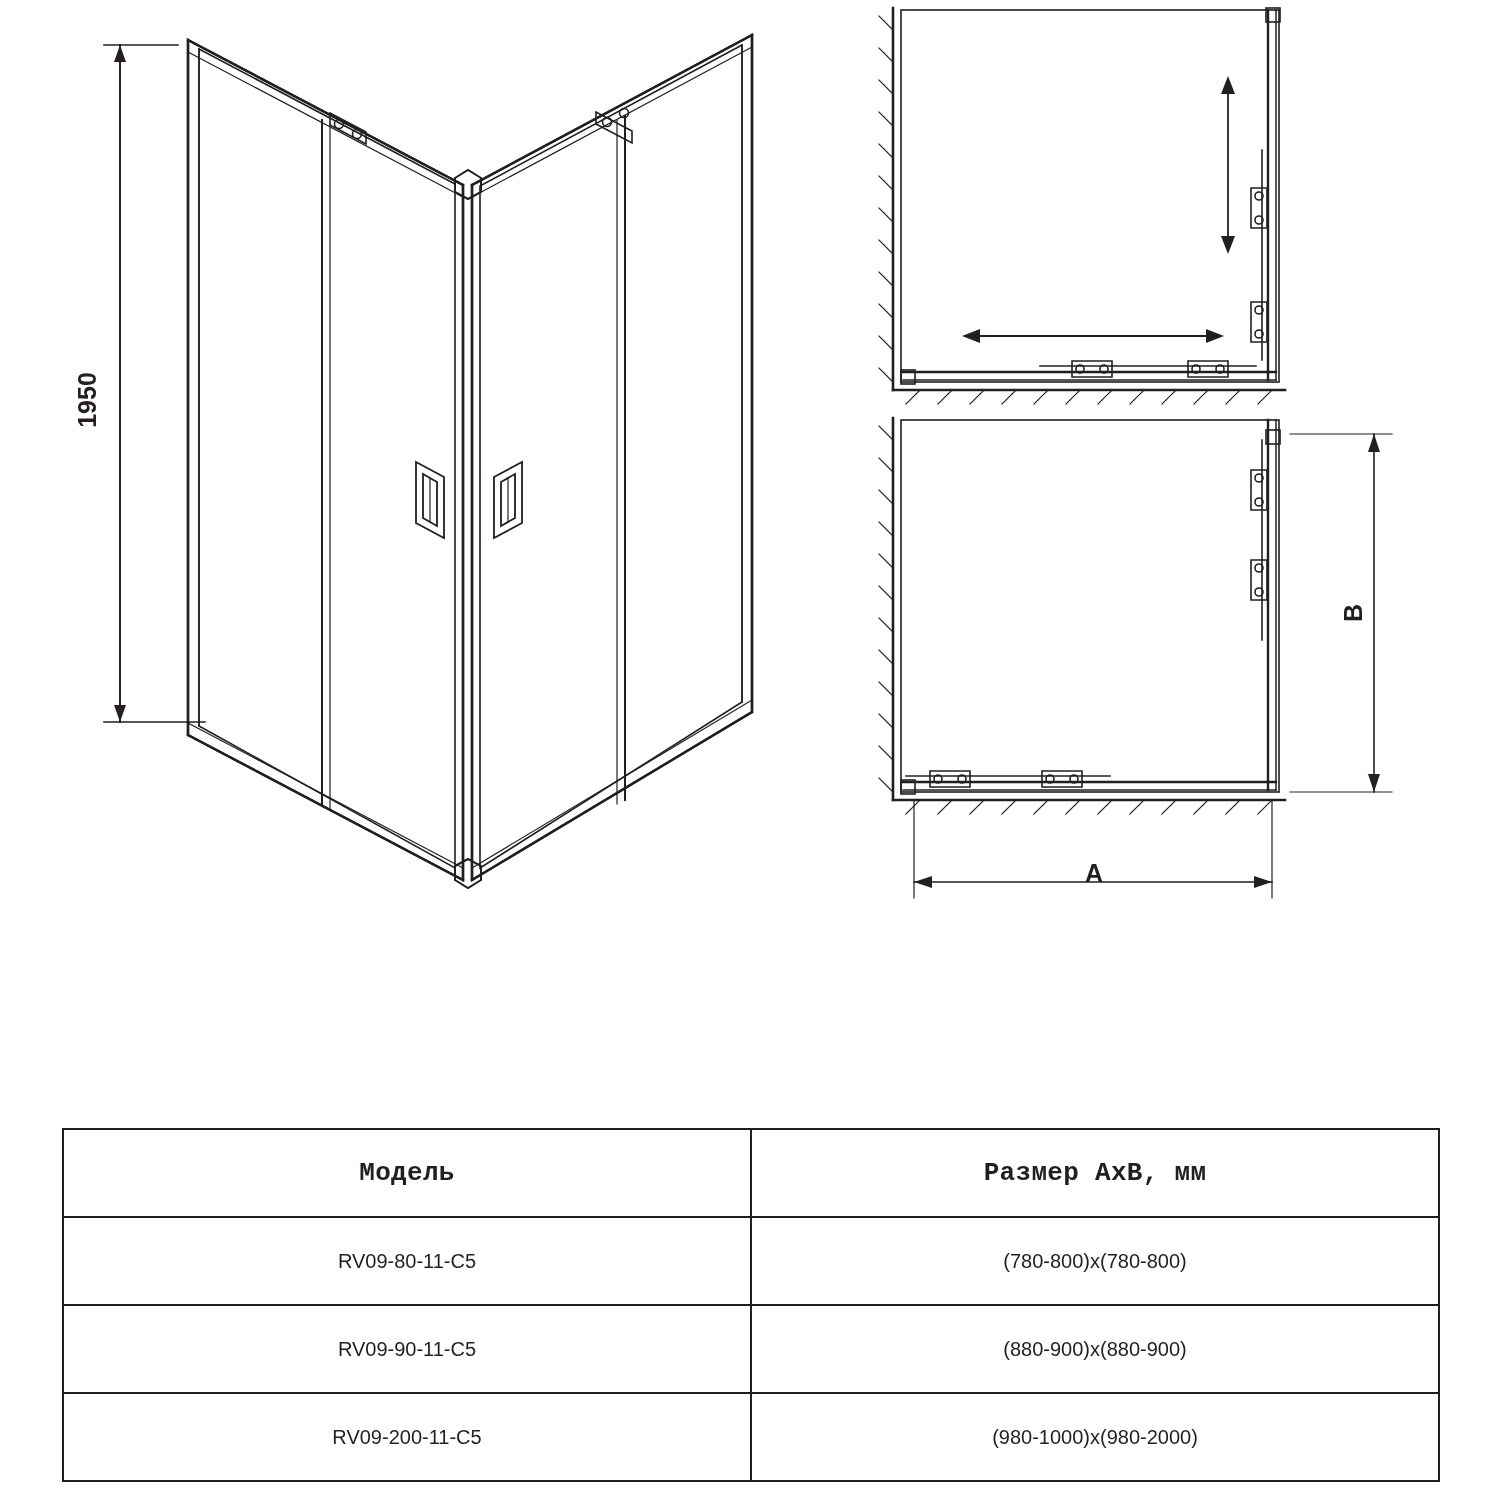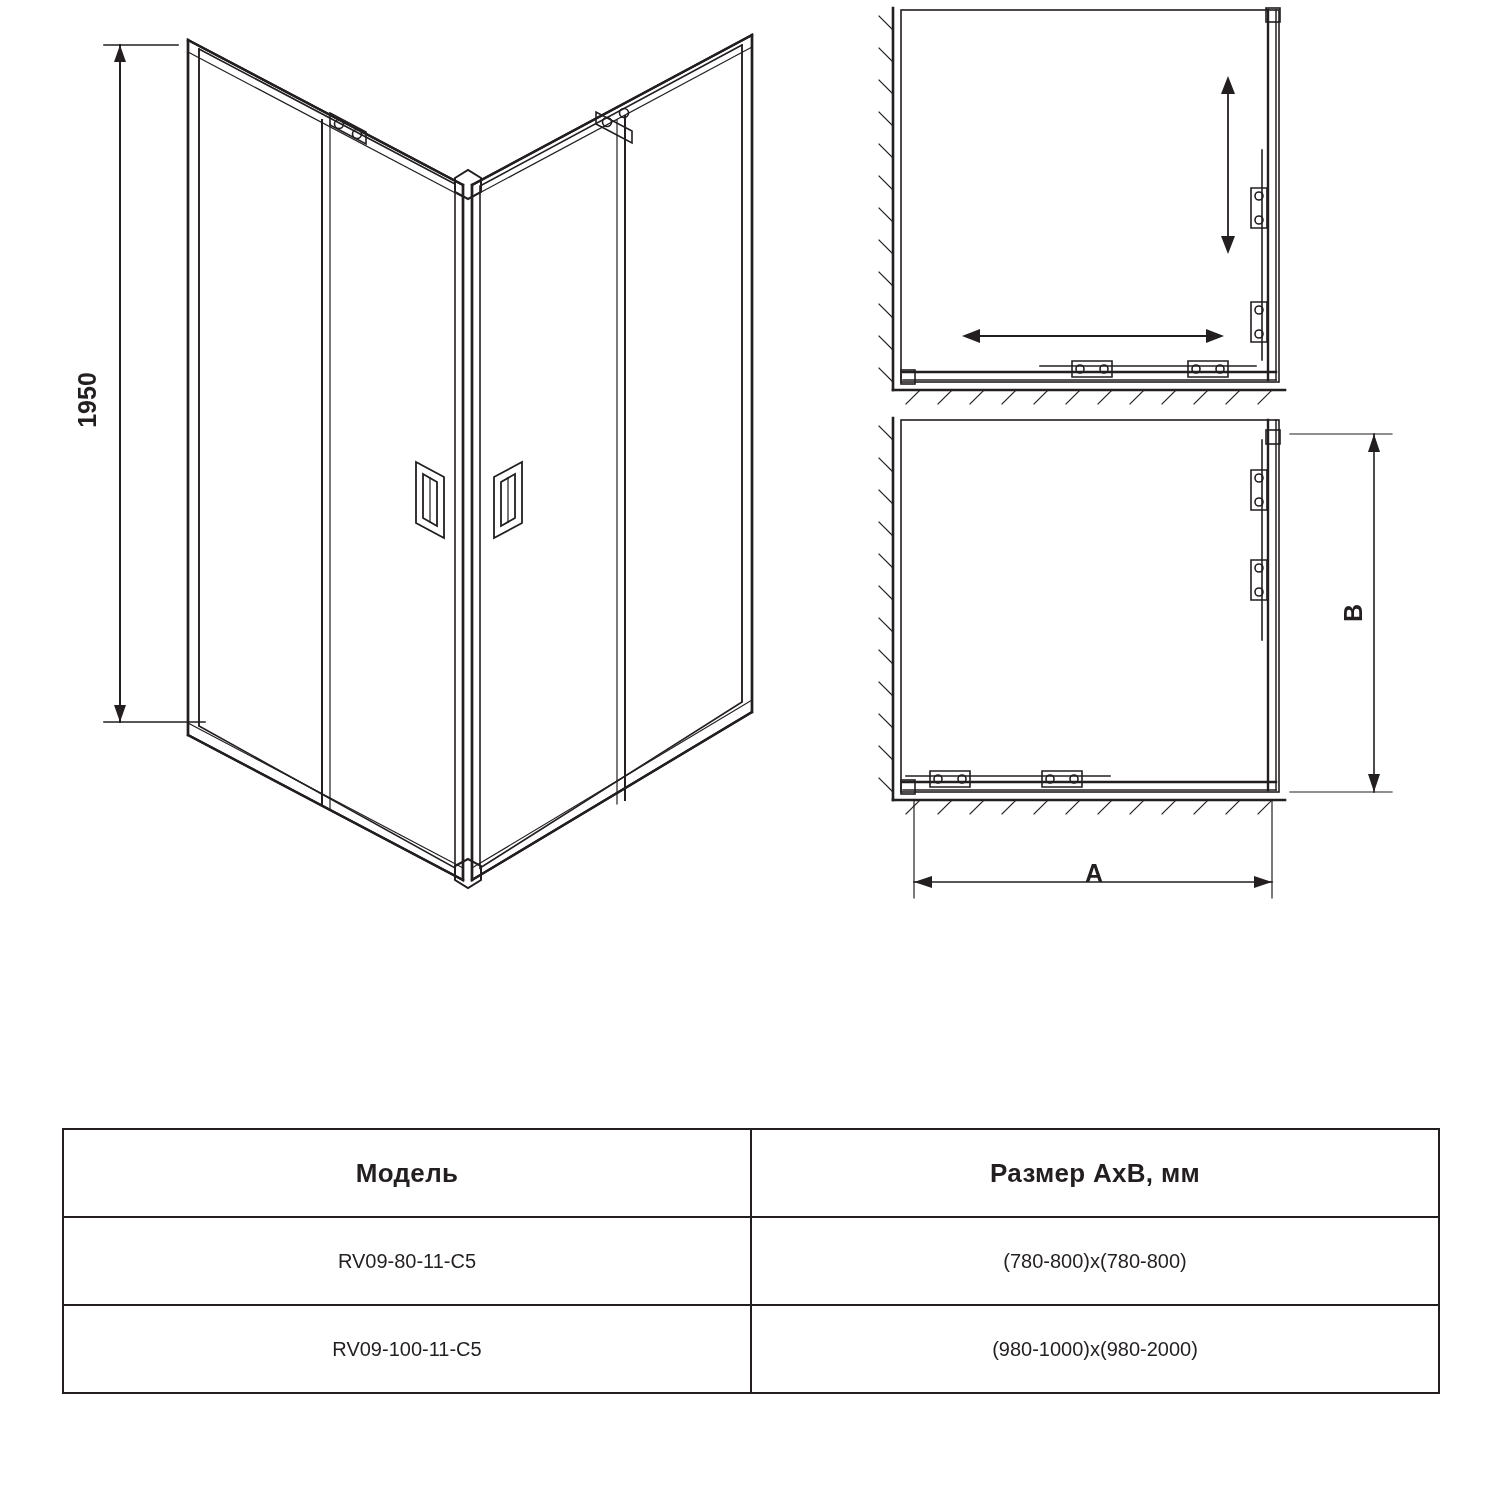--- a/index.html
+++ b/index.html
@@ -41,20 +41,21 @@
     border: 2px solid #231f20;
     text-align: center;
     vertical-align: middle;
     height: 86px;
     padding: 0 6px;
   }
   .spec-table th {
     font-size: 26px;
     font-weight: bold;
     letter-spacing: 0.3px;
+    font-family: Liberation Mono, monospace;
   }
   .spec-table td {
     font-size: 20px;
     font-weight: normal;
   }
   .col-model { width: 50%; }
   .col-size  { width: 50%; }
   .svg-text {
     font-family: "Liberation Sans", sans-serif;
     font-size: 25px;
@@ -301,19 +302,23 @@
         <th class="col-model">Модель</th>
         <th class="col-size">Размер АхВ, мм</th>
       </tr>
     </thead>
     <tbody>
       <tr>
         <td>RV09-80-11-C5</td>
         <td>(780-800)х(780-800)</td>
       </tr>
       <tr>
-        <td>RV09-100-11-C5</td>
+        <td>RV09-90-11-C5</td>
+        <td>(880-900)х(880-900)</td>
+      </tr>
+      <tr>
+        <td>RV09-200-11-C5</td>
         <td>(980-1000)х(980-2000)</td>
       </tr>
     </tbody>
   </table>
 
 </div>
 
 </body></html>

